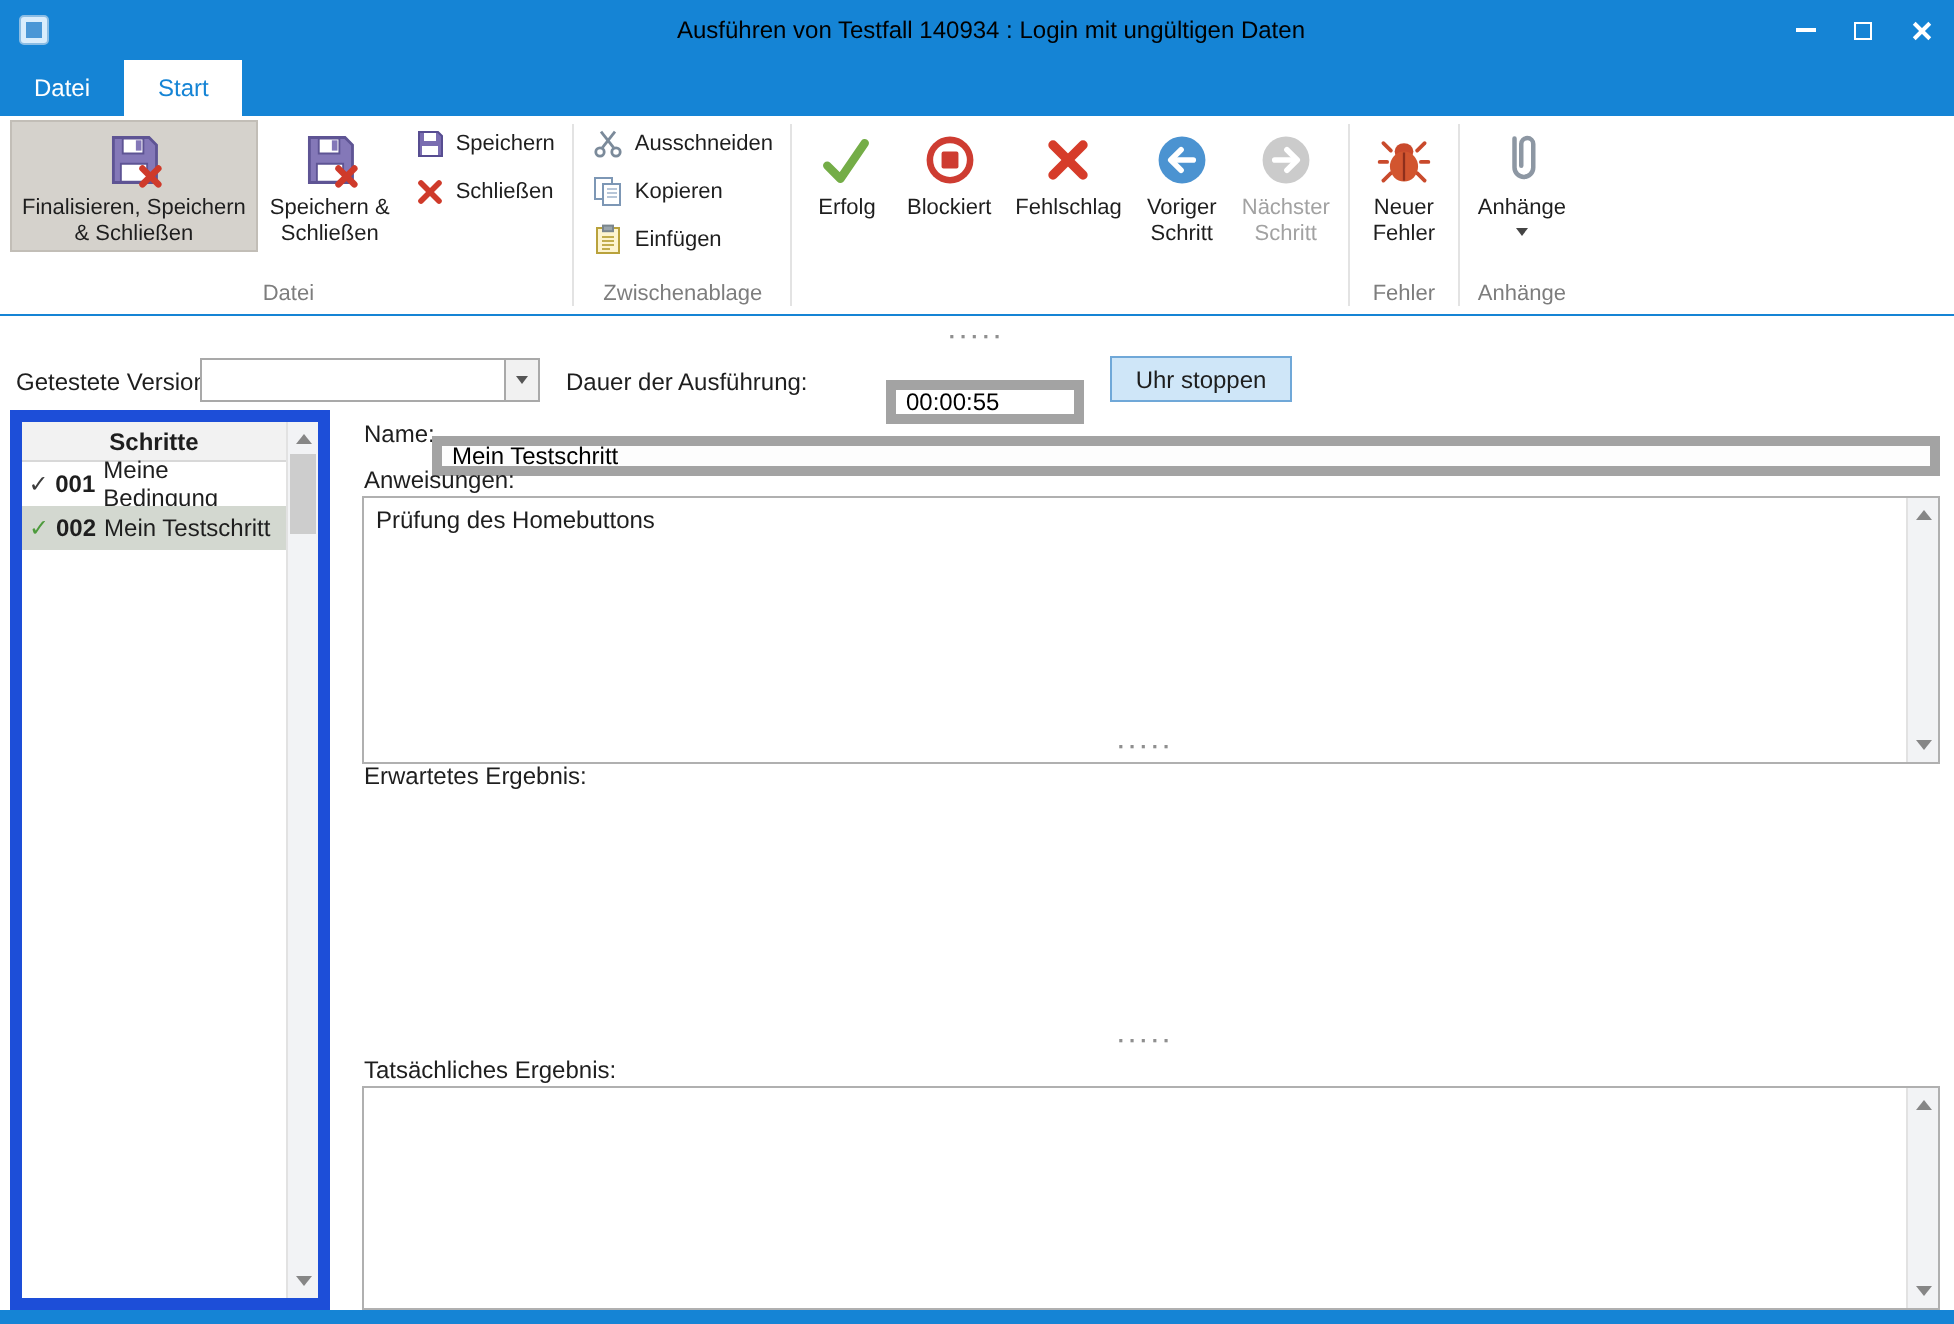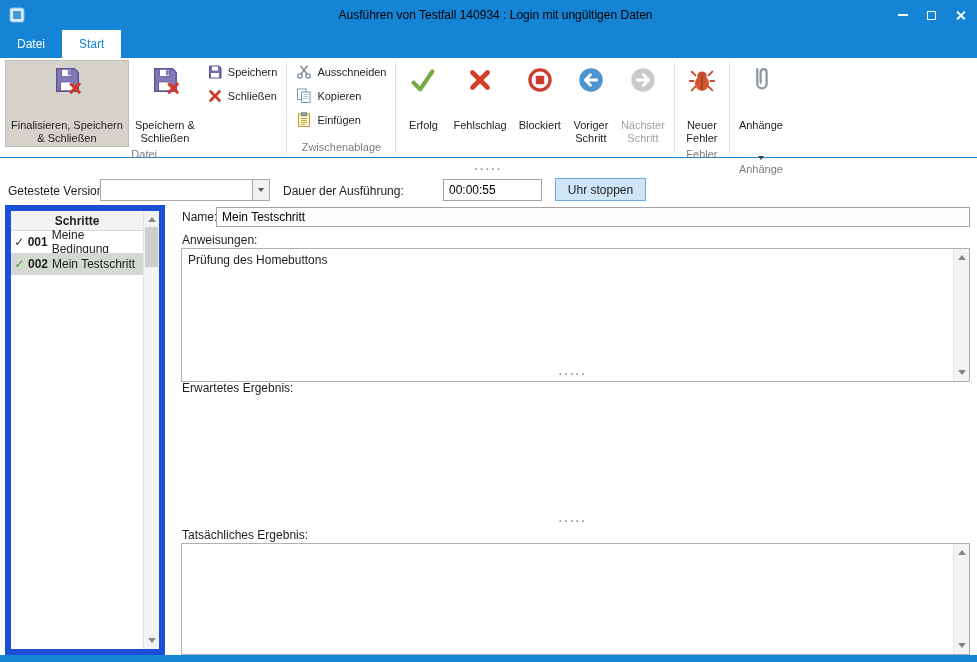--- a/index.html
+++ b/index.html
@@ -23,21 +23,21 @@
 .tabstrip{position:absolute;left:0;top:30px;width:100%;height:28px;background:#1584d5;display:flex;}
 .tab{padding:0 17px;line-height:28px;color:#fff;font-size:12px;}
 .tab.active{background:#fff;color:#1584d5;}
 
 
 .ribbon{position:absolute;left:0;top:58px;width:100%;height:100px;background:#fff;border-bottom:1px solid #1584d5;display:flex;align-items:stretch;padding-left:3px;}
 .rgroup{display:flex;flex-direction:column;}
 .rgroup-content{flex:1;display:flex;align-items:flex-start;padding:2px 2px 0 2px;}
 .rgroup-caption{height:17px;line-height:15px;text-align:center;font-size:11px;color:#7d7d7d;}
 .rsep{width:1px;background:#e3e3e3;margin:4px 1px;}
-.bigbtn{display:flex;flex-direction:column;align-items:center;padding:5px 6px 2px;min-width:48px;gap:21px;}
+.bigbtn{display:flex;flex-direction:column;align-items:center;padding:5px 6px 2px;min-width:48px;}
 .bigbtn .lbl{white-space:pre-line;text-align:center;font-size:11px;line-height:13px;margin-top:3px;}
 .bigbtn.selected{background:#d5d2cc;border:1px solid #c2beb7;padding:4px 5px 1px;}
 .bigbtn.disabled .lbl{color:#a2a2a2;}
 .ric{display:block;height:30px;}
 .smallstack{display:flex;flex-direction:column;align-items:flex-start;}
 .smallbtn{display:flex;align-items:center;gap:5px;font-size:11px;padding:4px 6px;white-space:nowrap;}
 .sic{display:inline-flex;width:16px;height:16px;}
 .caret-down{width:0;height:0;border-left:3.5px solid transparent;border-right:3.5px solid transparent;border-top:4px solid #444;margin-top:3px;}
 
 
@@ -45,21 +45,21 @@
 .dots1{left:0;right:0;top:164px;}
 .dots2{left:176px;right:7px;top:369px;}
 .dots3{left:176px;right:7px;top:516px;}
 
 
 .p-label{position:absolute;font-size:12px;}
 .combo{position:absolute;left:100px;top:179px;width:170px;height:22px;border:1px solid #a9a9a9;background:#fff;display:flex;}
 .combo input{flex:1;border:none;outline:none;font:inherit;padding:0 4px;min-width:0;}
 .combo-btn{width:17px;border-left:1px solid #a9a9a9;background:#f1f1f1;display:flex;align-items:center;justify-content:center;}
 .combo-caret{width:0;height:0;border-left:3.5px solid transparent;border-right:3.5px solid transparent;border-top:4px solid #555;}
-.txt{position:absolute;border:1px solid #a3a3a3;background:#fff;font:inherit;padding:2px 5px;outline:none;}
+.txt{position:absolute;border:5px solid #a3a3a3;background:#fff;font:inherit;padding:2px 5px;outline:none;margin-top:11px;}
 #duration{left:443px;top:179px;width:99px;height:22px;}
 .stop-btn{position:absolute;left:555px;top:178px;width:91px;height:23px;background:#cfe6f8;border:1px solid #70a8d8;font:inherit;font-size:12px;display:flex;align-items:center;justify-content:center;}
 
 
 .steps{position:absolute;left:5px;top:205px;width:160px;height:450px;border:6px solid #1d4ed8;display:flex;background:#fff;}
 .steps-main{flex:1;display:flex;flex-direction:column;overflow:hidden;}
 .steps-header{height:20px;background:#f2f2f2;border-bottom:1px solid #d8d8d8;font-weight:bold;text-align:center;line-height:20px;font-size:12px;}
 .step-row{height:22px;display:flex;align-items:center;font-size:12px;}
 .step-row .chk{width:17px;text-align:center;font-size:12px;}
 .step-row .num{font-weight:bold;margin-right:4px;}
@@ -239,37 +239,37 @@
           <span class="ric">
             <svg viewBox="0 0 32 32" width="30" height="30">
                 <path d="M6 19 L13 26 L26 7" fill="none" stroke="#74ad47" stroke-width="4.5" stroke-linecap="round" stroke-linejoin="round"></path>
               </svg>
           </span>
           <span class="lbl">Erfolg</span>
         </div>
         <div class="bigbtn">
           <span class="ric">
             <svg viewBox="0 0 32 32" width="30" height="30">
+                <circle cx="16" cy="16" r="12.5" fill="#ce3c31"></circle>
+                <circle cx="16" cy="16" r="9" fill="#fff"></circle>
+                <rect x="11.5" y="11.5" width="9" height="9" rx="1" fill="#ce3c31"></rect>
+              </svg>
+          </span>
+          <span class="lbl">Blockiert</span>
+        </div>
+        <div class="bigbtn">
+          <span class="ric">
+            <svg viewBox="0 0 32 32" width="30" height="30">
                 <g stroke="#d63c2a" stroke-width="5" stroke-linecap="round">
                   <path d="M8 8 L24 24"></path>
                   <path d="M24 8 L8 24"></path>
                 </g>
               </svg>
           </span>
           <span class="lbl">Fehlschlag</span>
-        </div>
-        <div class="bigbtn">
-          <span class="ric">
-            <svg viewBox="0 0 32 32" width="30" height="30">
-                <circle cx="16" cy="16" r="12.5" fill="#ce3c31"></circle>
-                <circle cx="16" cy="16" r="9" fill="#fff"></circle>
-                <rect x="11.5" y="11.5" width="9" height="9" rx="1" fill="#ce3c31"></rect>
-              </svg>
-          </span>
-          <span class="lbl">Blockiert</span>
         </div>
         <div class="bigbtn">
           <span class="ric">
             <svg viewBox="0 0 32 32" width="30" height="30">
                 <circle cx="16" cy="16" r="12.5" fill="#4b93d1"></circle>
                 <g stroke="#fff" stroke-width="3" fill="none" stroke-linecap="round" stroke-linejoin="round">
                   <path d="M22 16 H11"></path>
                   <path d="M15.5 10.5 L10 16 L15.5 21.5"></path>
                 </g>
               </svg>

